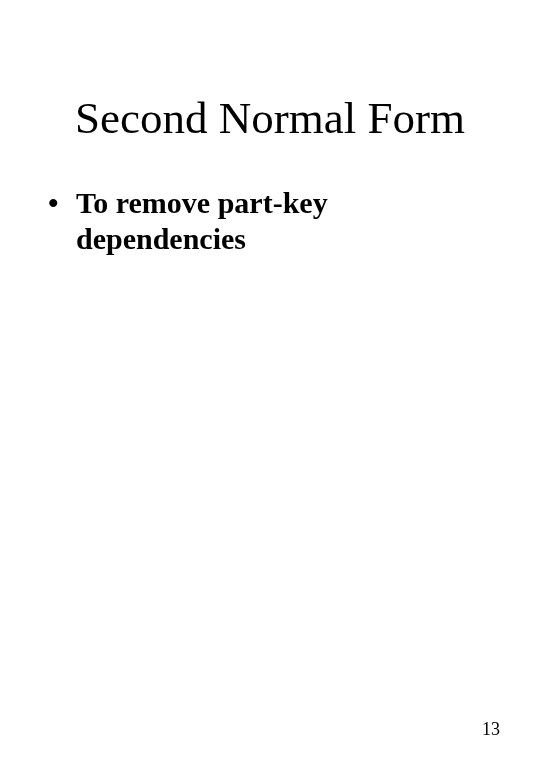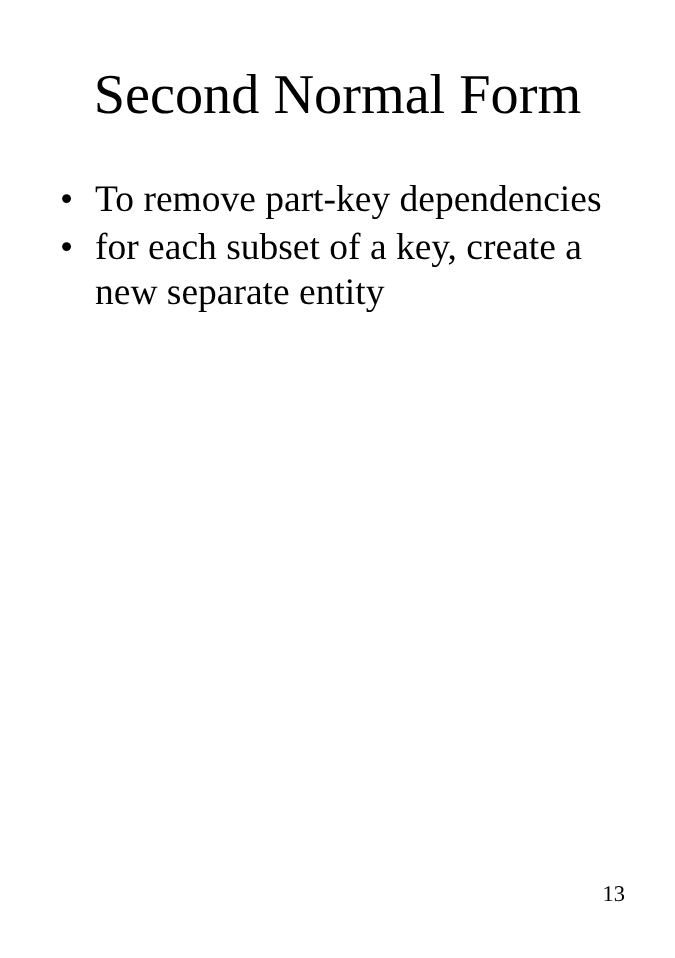--- a/index.html
+++ b/index.html
@@ -15,52 +15,53 @@
     height: 766px;
     position: relative;
     padding: 50px 40px 40px 40px;
   }
   .title {
     text-align: center;
     font-size: 45px;
     font-weight: normal;
     line-height: 1.15;
     margin-bottom: 40px;
+    margin-top: 43px;
   }
   .bullets {
     list-style: none;
     font-size: 30px;
     line-height: 1.2;
     padding-left: 0;
   }
   .bullets li {
     position: relative;
     padding-left: 36px;
     margin-bottom: 2px;
+    font-weight: bold;
   }
   .bullets li::before {
     content: "•";
     position: absolute;
     left: 8px;
     top: 0;
     font-size: 30px;
     line-height: 1.2;
   }
   .page-number {
     position: absolute;
-    bottom: 40px;
+    bottom: 26px;
     right: 40px;
     font-size: 18px;
   }
 </style>
 </head>
 <body>
 
 <div class="slide">
   <h1 class="title">
     <span>Second Normal Form</span><br>
   </h1>
   <ul class="bullets">
     <li><span>To remove part-key dependencies</span></li>
-    <li><span>for each subset of a key, create a new separate entity</span></li>
   </ul>
   <div class="page-number">13</div>
 </div>
 
 </body></html>

